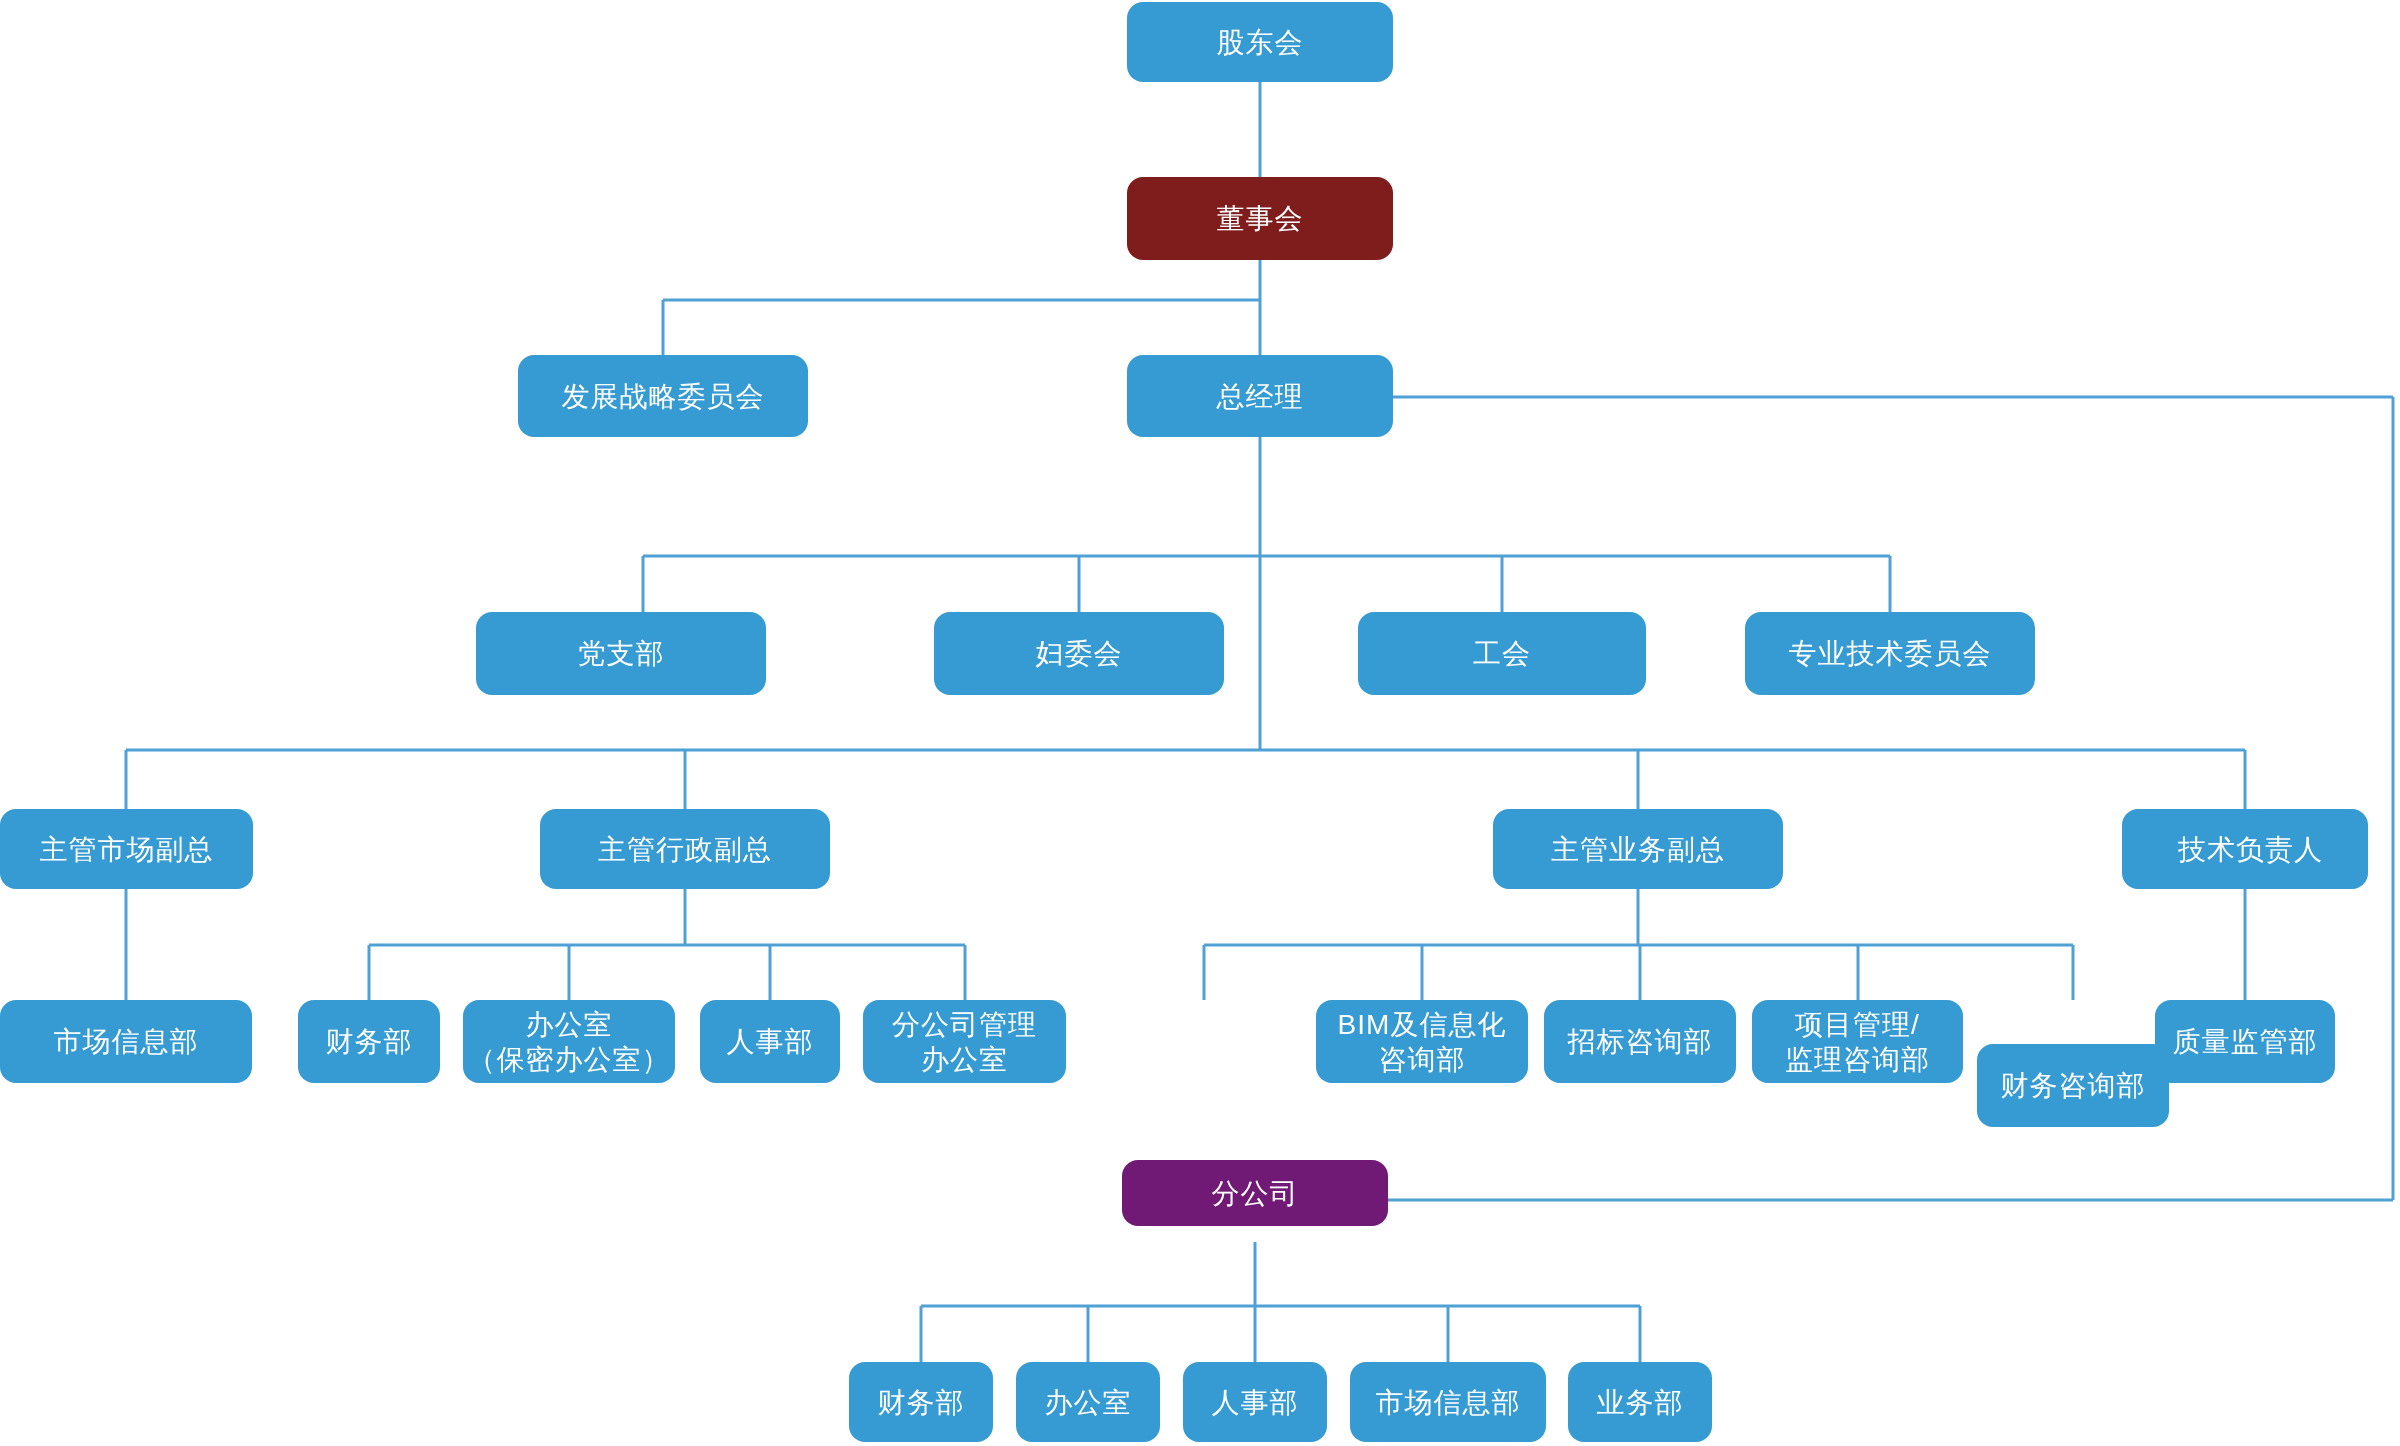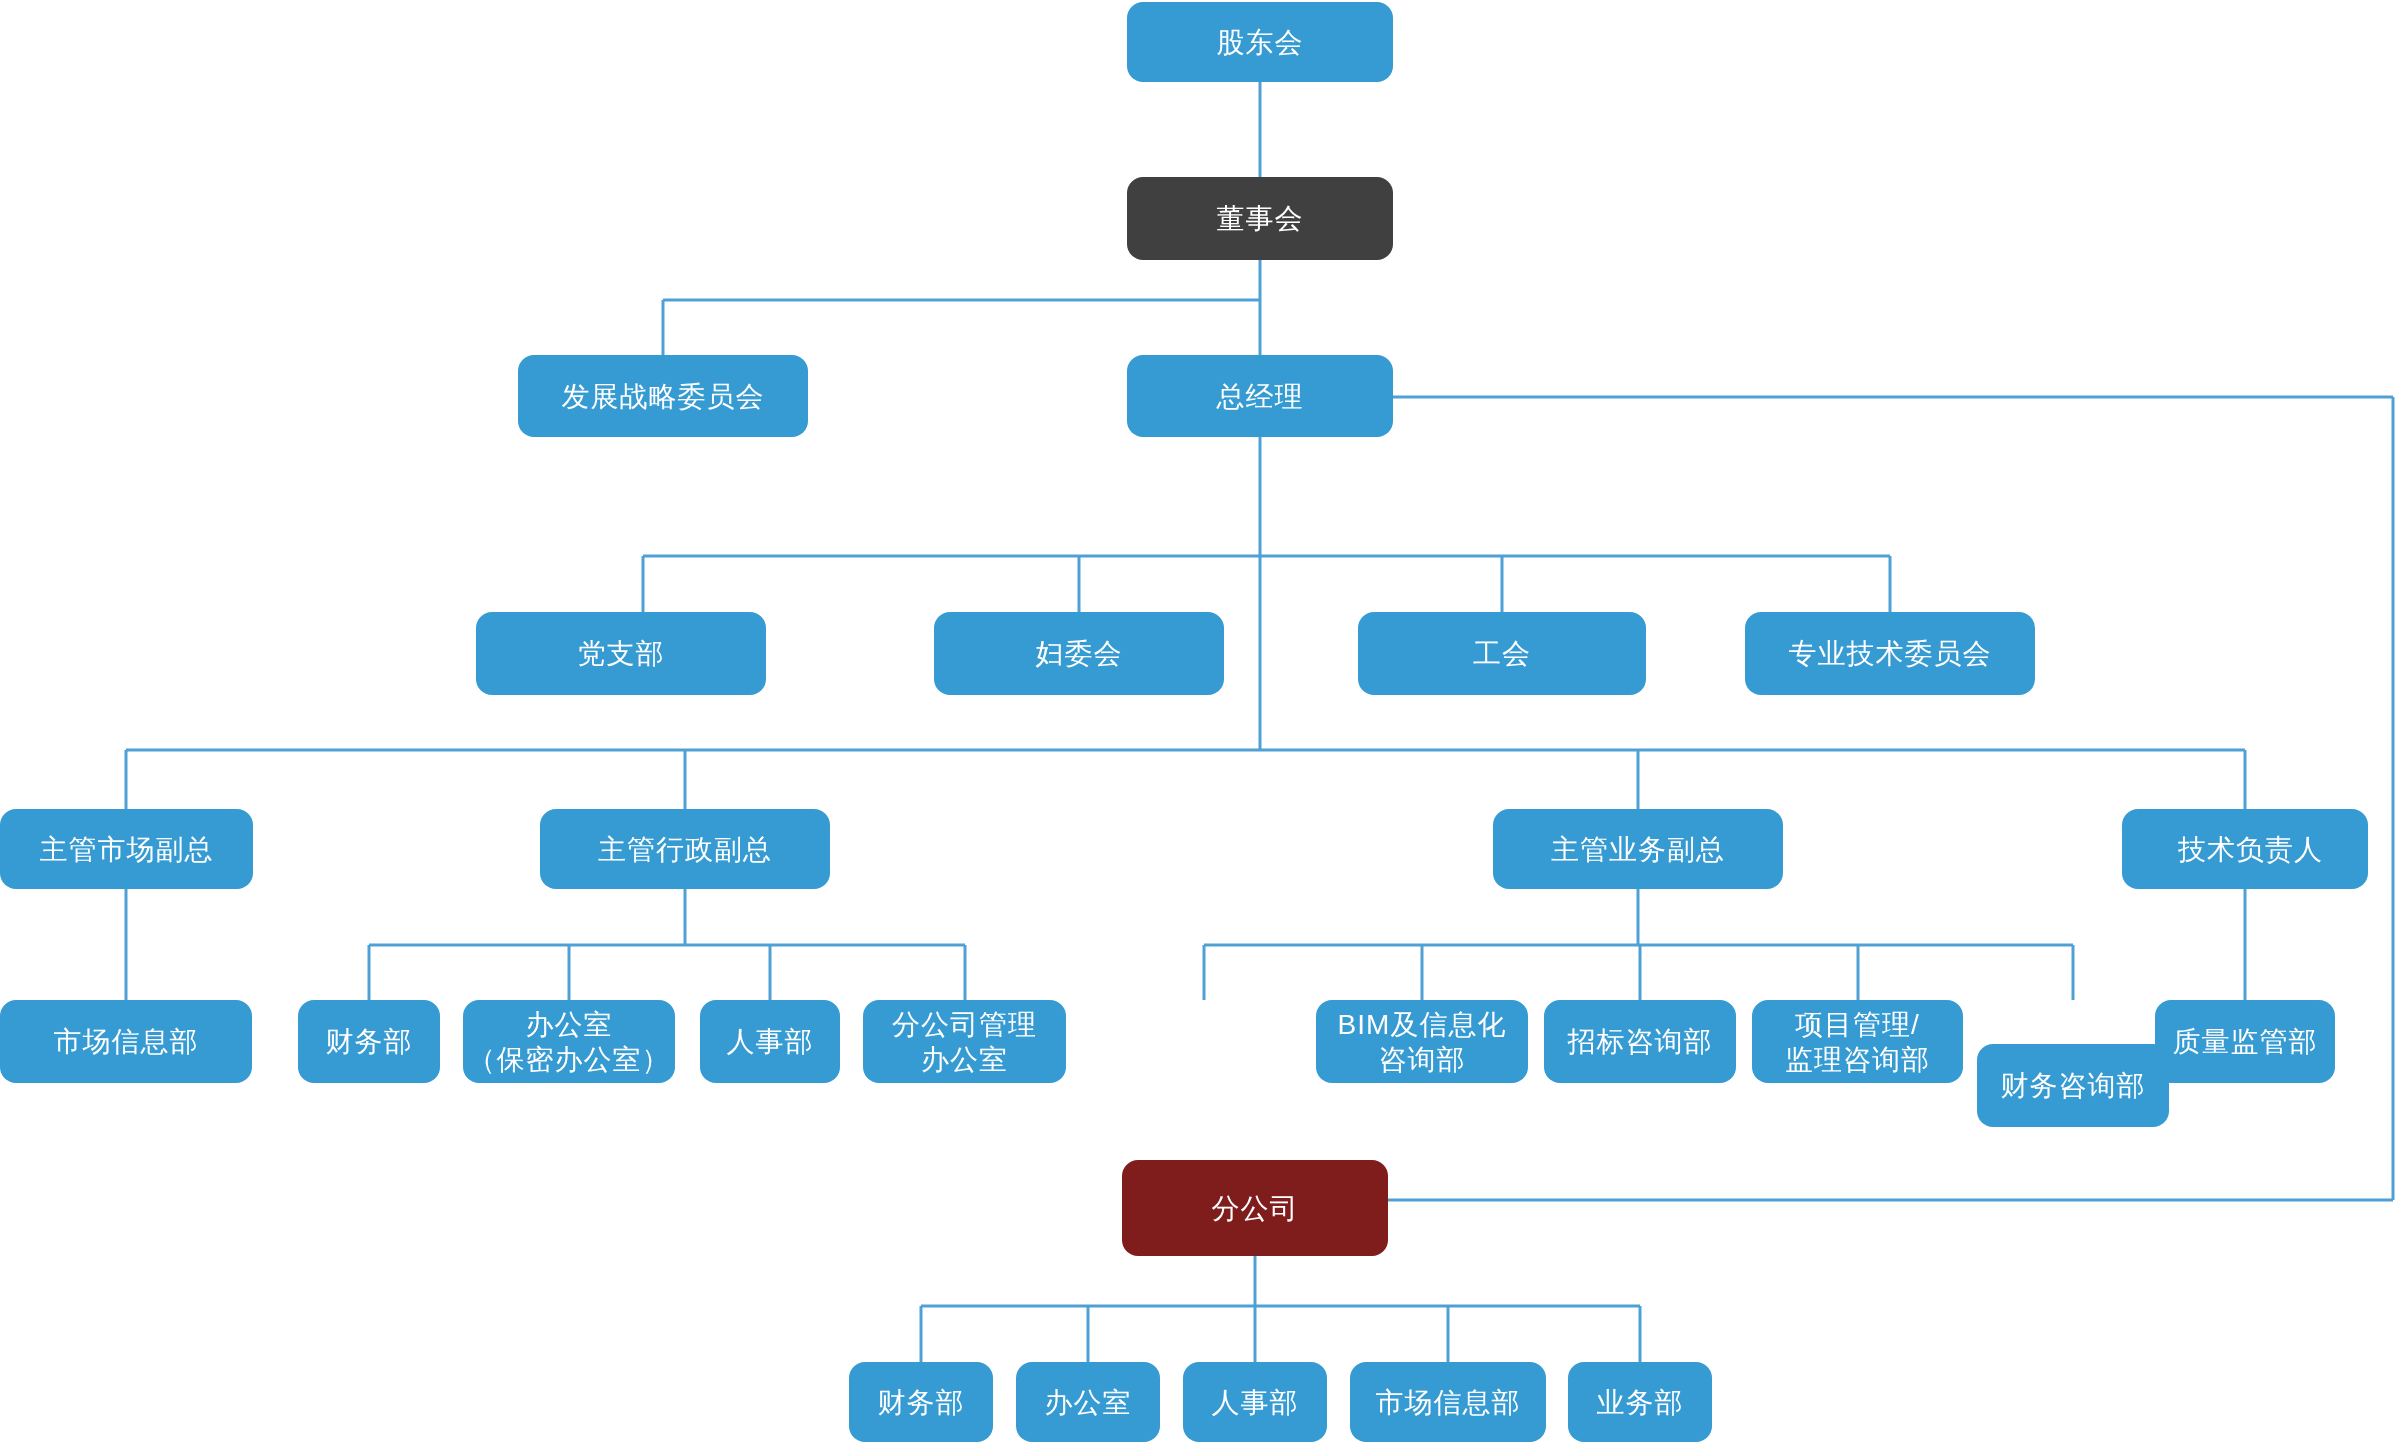--- a/index.html
+++ b/index.html
@@ -80,21 +80,21 @@
       <line x1="1255" y1="1242" x2="1255" y2="1306" stroke="#4FA0D4" stroke-width="3"></line>
       <line x1="921" y1="1306" x2="1640" y2="1306" stroke="#4FA0D4" stroke-width="3"></line>
       <line x1="921" y1="1306" x2="921" y2="1362" stroke="#4FA0D4" stroke-width="3"></line>
       <line x1="1088" y1="1306" x2="1088" y2="1362" stroke="#4FA0D4" stroke-width="3"></line>
       <line x1="1255" y1="1306" x2="1255" y2="1362" stroke="#4FA0D4" stroke-width="3"></line>
       <line x1="1448" y1="1306" x2="1448" y2="1362" stroke="#4FA0D4" stroke-width="3"></line>
       <line x1="1640" y1="1306" x2="1640" y2="1362" stroke="#4FA0D4" stroke-width="3"></line>
     </svg>
 
 <div class="org-node" style="left: 1127px; top: 2px; width: 266px; height: 80px; background: rgb(53, 155, 210); color: rgb(255, 255, 255);">股东会</div>
-    <div class="org-node" style="left: 1127px; top: 177px; width: 266px; height: 83px; background: #404040; color: rgb(255, 255, 255);">董事会</div>
+    <div class="org-node" style="left: 1127px; top: 177px; width: 266px; height: 83px; background: #7f1d1d; color: rgb(255, 255, 255);">董事会</div>
     <div class="org-node" style="left: 518px; top: 355px; width: 290px; height: 82px; background: rgb(53, 155, 210); color: rgb(255, 255, 255);">发展战略委员会</div>
     <div class="org-node" style="left: 1127px; top: 355px; width: 266px; height: 82px; background: rgb(53, 155, 210); color: rgb(255, 255, 255);">总经理</div>
     <div class="org-node" style="left: 476px; top: 612px; width: 290px; height: 83px; background: rgb(53, 155, 210); color: rgb(255, 255, 255);">党支部</div>
     <div class="org-node" style="left: 934px; top: 612px; width: 290px; height: 83px; background: rgb(53, 155, 210); color: rgb(255, 255, 255);">妇委会</div>
     <div class="org-node" style="left: 1358px; top: 612px; width: 288px; height: 83px; background: rgb(53, 155, 210); color: rgb(255, 255, 255);">工会</div>
     <div class="org-node" style="left: 1745px; top: 612px; width: 290px; height: 83px; background: rgb(53, 155, 210); color: rgb(255, 255, 255);">专业技术委员会</div>
     <div class="org-node" style="left: 0px; top: 809px; width: 253px; height: 80px; background: rgb(53, 155, 210); color: rgb(255, 255, 255);">主管市场副总</div>
     <div class="org-node" style="left: 540px; top: 809px; width: 290px; height: 80px; background: rgb(53, 155, 210); color: rgb(255, 255, 255);">主管行政副总</div>
     <div class="org-node" style="left: 1493px; top: 809px; width: 290px; height: 80px; background: rgb(53, 155, 210); color: rgb(255, 255, 255);">主管业务副总</div>
     <div class="org-node" style="left: 2122px; top: 809px; width: 246px; height: 80px; background: rgb(53, 155, 210); color: rgb(255, 255, 255); padding-left: 11px;">技术负责人</div>
@@ -105,19 +105,19 @@
     <div class="org-node" style="left: 700px; top: 1000px; width: 140px; height: 83px; background: rgb(53, 155, 210); color: rgb(255, 255, 255);">人事部</div>
     <div class="org-node" style="left: 863px; top: 1000px; width: 203px; height: 83px; background: rgb(53, 155, 210); color: rgb(255, 255, 255);">分公司管理
 办公室</div>
     <div class="org-node" style="left: 1316px; top: 1000px; width: 212px; height: 83px; background: rgb(53, 155, 210); color: rgb(255, 255, 255);">BIM及信息化
 咨询部</div>
     <div class="org-node" style="left: 1544px; top: 1000px; width: 192px; height: 83px; background: rgb(53, 155, 210); color: rgb(255, 255, 255);">招标咨询部</div>
     <div class="org-node" style="left: 1752px; top: 1000px; width: 211px; height: 83px; background: rgb(53, 155, 210); color: rgb(255, 255, 255);">项目管理/
 监理咨询部</div>
     <div class="org-node" style="left: 1977px; top: 1000px; width: 192px; height: 83px; background: rgb(53, 155, 210); color: rgb(255, 255, 255); margin-top: 44px;">财务咨询部</div>
     <div class="org-node" style="left: 2155px; top: 1000px; width: 180px; height: 83px; background: rgb(53, 155, 210); color: rgb(255, 255, 255);">质量监管部</div>
-    <div class="org-node" style="left: 1122px; top: 1160px; width: 266px; height: 96px; background: #7f1d1d; color: rgb(255, 255, 255);">分公司</div>
+    <div class="org-node" style="left: 1122px; top: 1160px; width: 266px; height: 66px; background: #701a75; color: rgb(255, 255, 255);">分公司</div>
     <div class="org-node" style="left: 849px; top: 1362px; width: 144px; height: 80px; background: rgb(53, 155, 210); color: rgb(255, 255, 255);">财务部</div>
     <div class="org-node" style="left: 1016px; top: 1362px; width: 144px; height: 80px; background: rgb(53, 155, 210); color: rgb(255, 255, 255);">办公室</div>
     <div class="org-node" style="left: 1183px; top: 1362px; width: 144px; height: 80px; background: rgb(53, 155, 210); color: rgb(255, 255, 255);">人事部</div>
     <div class="org-node" style="left: 1350px; top: 1362px; width: 196px; height: 80px; background: rgb(53, 155, 210); color: rgb(255, 255, 255);">市场信息部</div>
     <div class="org-node" style="left: 1568px; top: 1362px; width: 144px; height: 80px; background: rgb(53, 155, 210); color: rgb(255, 255, 255);">业务部</div>
   </div>
 
 </body></html>

